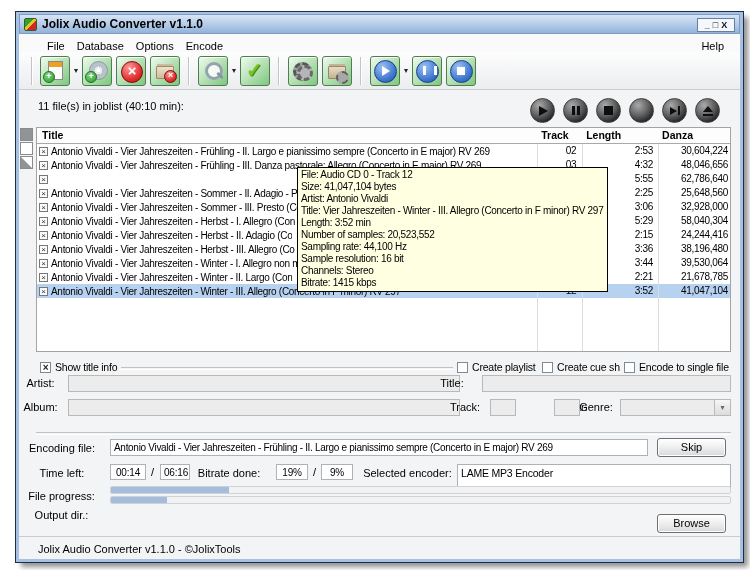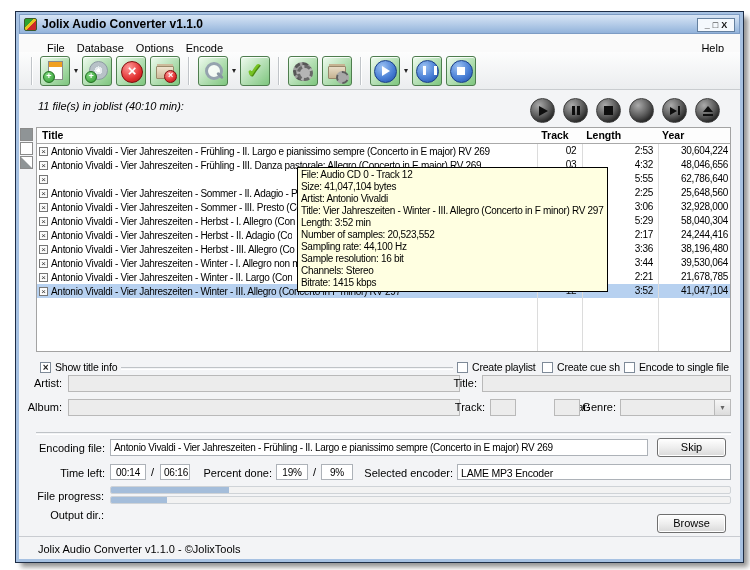--- a/index.html
+++ b/index.html
@@ -23,21 +23,21 @@
   .title-text { font-size:12px; font-weight:bold; color:#000; letter-spacing:0; }
   .winctl { position:absolute; right:4px; top:3px; height:14px; width:38px;
     background:#f4f8fd; border:1px solid #64809f; display:flex; align-items:center;
     justify-content:center; gap:3px; }
   .winctl span { font-size:9px; font-weight:bold; color:#111; line-height:12px; cursor:default; }
 
   .client { position:relative; width:721px; height:525px; background:#f3f4f6; overflow:hidden; }
 
   
   .menubar { position:absolute; left:0; top:0; width:721px; height:29px; background:#fafafa;
-    border-bottom:1px solid #d946ef; display:flex; align-items:center; padding:0 10px 0 22px; }
+    border-bottom:5px solid #d946ef; display:flex; align-items:center; padding:0 10px 0 22px; }
   .menu-item { font-size:11px; color:#000; padding:1px 6px; }
   .menu-help { margin-left:auto; }
 
   
   .toolbar { position:absolute; left:0; top:18px; width:721px; height:38px;
     background:linear-gradient(180deg,#fdfdfd,#ebedef); border-bottom:1px solid #c9cccf;
     display:flex; align-items:center; padding-left:12px; }
   .tgrip { width:2px; height:28px; border-left:1px solid #c0c4c8; border-right:1px solid #fff; margin-right:5px; }
   .tsep  { width:2px; height:28px; border-left:1px solid #c0c4c8; border-right:1px solid #fff; margin:0 6px; }
   .tbtn { width:30px; height:30px; border:1px solid #4e7d4e; border-radius:3px; margin:0 2px;
@@ -93,21 +93,21 @@
   .ic-play-blue::before, .ic-pause-blue::before, .ic-stop-blue::before { content:""; position:absolute; left:0px; top:0px;
     width:21px; height:21px; border-radius:50%; border:1px solid #1a3f86;
     background:radial-gradient(circle at 35% 28%,#9cc2f2,#4a80d6 55%,#1e4ea8); }
   .ic-play-blue::after { content:""; position:absolute; left:8px; top:6px; width:0; height:0;
     border-left:8px solid #fff; border-top:5px solid transparent; border-bottom:5px solid transparent; }
   .ic-pause-blue::after { content:""; position:absolute; left:7px; top:6px; width:8px; height:9px;
     border-left:3px solid #fff; border-right:3px solid #fff; }
   .ic-stop-blue::after { content:""; position:absolute; left:7px; top:7px; width:8px; height:8px; background:#fff; }
 
   
-  .joblabel { position:absolute; left:19px; top:66px; font-size:11px; color:#000;font-style:italic; }
+  .joblabel { position:absolute; left:19px; top:66px; font-size:11px; color:#000; }
   .transport-row { position:absolute; left:511px; top:64px; display:flex; gap:8px; }
   .transport { width:25px; height:25px; border-radius:50%; border:1px solid #3e3e3e;
     background:radial-gradient(circle at 35% 28%,#ababab,#5d5d5d 48%,#1d1d1d 82%);
     display:flex; align-items:center; justify-content:center; cursor:default; }
   .tg { display:flex; align-items:center; justify-content:center; }
   .tg-play { width:0; height:0; border-left:9px solid #0e0e0e; border-top:5px solid transparent; border-bottom:5px solid transparent; margin-left:2px; }
   .tg-pause { width:8px; height:9px; border-left:3px solid #0e0e0e; border-right:3px solid #0e0e0e; }
   .tg-stop { width:9px; height:9px; background:#0e0e0e; }
   .tg-next::before { content:""; width:0; height:0; border-left:7px solid #0e0e0e; border-top:4px solid transparent; border-bottom:4px solid transparent; display:block; }
   .tg-next::after { content:""; width:2px; height:9px; background:#0e0e0e; margin-left:1px; display:block; }
@@ -144,21 +144,21 @@
 
   
   .tooltip { position:absolute; left:278px; top:133px; background:#ffffe1; border:1px solid #000;
     padding:1px 4px 2px 3px; z-index:50; white-space:nowrap; }
   .tooltip div { font-size:10px; letter-spacing:-0.3px; line-height:12px; color:#000; }
 
   
   .etch { position:absolute; left:17px; width:695px; height:2px; border-top:1px solid #bfc3c7;
     box-shadow:0 1px 0 #fff; }
   .lbl { position:absolute; font-size:11px; color:#000; white-space:nowrap; }
-  .lbl-r { text-align:right; }
+  .lbl-r { text-align:center; }
   .cbrow { position:absolute; display:flex; align-items:center; gap:4px; background:#f3f4f6;
     padding:0 4px; font-size:10.5px; letter-spacing:-0.2px; }
   .cb { width:11px; height:11px; border:1px solid #7e8a98; background:#fff; font-size:10px;
     font-weight:bold; line-height:9px; text-align:center; color:#222; flex:0 0 auto; }
 
   
   .fld { position:absolute; border:1px solid #adb2b8; background:#fff; font-size:10px; letter-spacing:-0.2px;
     color:#000; padding:2px 3px 0 3px; white-space:nowrap; overflow:hidden;
     font-family:"Liberation Sans", sans-serif; }
   input.fld { padding:0 3px; }
@@ -279,21 +279,21 @@
       <div class="gut gut-invert"></div>
 
       <div class="table">
         <div class="vline vl1"></div>
         <div class="vline vl2"></div>
         <div class="vline vl3"></div>
         <div class="thead">
           <div class="hcell h-title">Title</div>
           <div class="hcell h-track">Track</div>
           <div class="hcell h-length">Length</div>
-          <div class="hcell h-size">Year</div>
+          <div class="hcell h-size">Danza</div>
         </div>
         <div class="rows">
             <div class="trow">
               <div class="cell c-title">
                 <span class="cbx">×</span>
                 <span class="ttl">Antonio Vivaldi - Vier Jahreszeiten - Frühling - II. Largo e pianissimo sempre (Concerto in E major) RV 269</span>
               </div>
               <div class="cell c-track">02</div>
               <div class="cell c-length">2:53</div>
               <div class="cell c-size">30,604,224</div>
@@ -341,21 +341,21 @@
               <div class="cell c-track"></div>
               <div class="cell c-length">5:29</div>
               <div class="cell c-size">58,040,304</div>
             </div>
             <div class="trow">
               <div class="cell c-title">
                 <span class="cbx">×</span>
                 <span class="ttl">Antonio Vivaldi - Vier Jahreszeiten - Herbst - II. Adagio (Co</span>
               </div>
               <div class="cell c-track"></div>
-              <div class="cell c-length">2:17</div>
+              <div class="cell c-length">2:15</div>
               <div class="cell c-size">24,244,416</div>
             </div>
             <div class="trow">
               <div class="cell c-title">
                 <span class="cbx">×</span>
                 <span class="ttl">Antonio Vivaldi - Vier Jahreszeiten - Herbst - III. Allegro (Co</span>
               </div>
               <div class="cell c-track"></div>
               <div class="cell c-length">3:36</div>
               <div class="cell c-size">38,196,480</div>
@@ -439,26 +439,26 @@
 
       <div class="etch" style="top:398px;"></div>
       <div class="lbl lbl-r" style="left:0; top:408px; width:86px;">Encoding file:</div>
       <div class="fld" style="left:91px; top:405px; width:538px; height:17px; letter-spacing:-0.3px;">Antonio Vivaldi - Vier Jahreszeiten - Frühling - II. Largo e pianissimo sempre (Concerto in E major) RV 269</div>
       <div class="xpbtn" style="left:638px; top:404px; width:69px; height:19px;">Skip</div>
 
       <div class="lbl lbl-r" style="left:0; top:433px; width:86px;">Time left:</div>
       <div class="fld ctr" style="left:91px; top:430px; width:36px; height:16px;">00:14</div>
       <div class="slash" style="left:132px; top:432px;">/</div>
       <div class="fld ctr" style="left:141px; top:430px; width:30px; height:16px;">06:16</div>
-      <div class="lbl lbl-r" style="left:167px; top:433px; width:86px;">Percent done:</div>
+      <div class="lbl lbl-r" style="left:167px; top:433px; width:86px;">Bitrate done:</div>
       <div class="fld ctr" style="left:257px; top:430px; width:32px; height:16px;">19%</div>
       <div class="slash" style="left:294px; top:432px;">/</div>
       <div class="fld ctr" style="left:302px; top:430px; width:32px; height:16px;">9%</div>
       <div class="lbl lbl-r" style="left:343px; top:433px; width:91px;">Selected encoder:</div>
-      <div class="fld" style="left:438px; top:430px; width:274px; height:16px; font-size:10.5px;">LAME MP3 Encoder</div>
+      <div class="fld" style="left:438px; top:430px; width:274px; height:28px; font-size:10.5px;">LAME MP3 Encoder</div>
 
       <div class="lbl lbl-r" style="left:0; top:456px; width:85px;">File progress:</div>
       <div class="pbar" style="left:91px; top:452px; width:621px;">
         <div class="pfill" style="width: 19%;"></div>
       </div>
       <div class="pbar" style="left:91px; top:462px; width:621px;">
         <div class="pfill" style="width: 9%;"></div>
       </div>
 
       <div class="lbl lbl-r" style="left:0; top:475px; width:85px;">Output dir.:</div>

